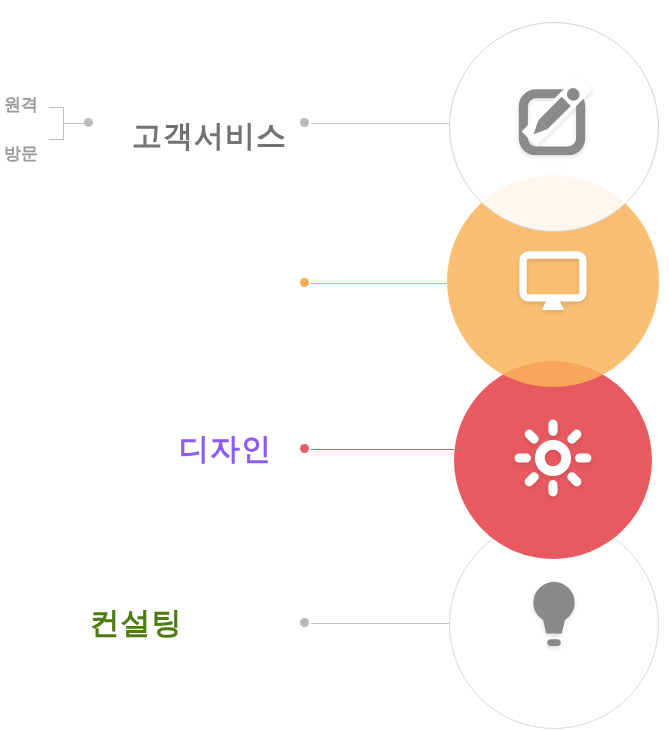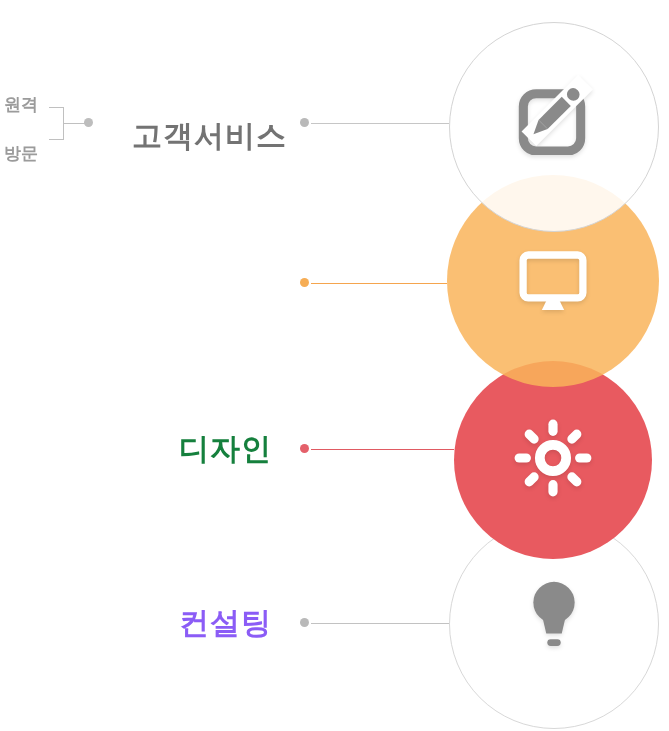--- a/index.html
+++ b/index.html
@@ -19,22 +19,22 @@
       background:#ffffff;border:1px solid #d8d8d8;}
   .c1 svg{transform:translateY(-10px);filter:drop-shadow(0 2px 2px rgba(0,0,0,0.12));}
   .c2 svg{transform:translateY(2px);filter:drop-shadow(0 2px 2px rgba(0,0,0,0.12));}
   .c3 svg{filter:drop-shadow(0 2px 2px rgba(0,0,0,0.12));}
   .c4 svg{transform:translateY(-4px);filter:drop-shadow(0 2px 2px rgba(0,0,0,0.12));}
   
   .row-label{position:absolute;left:0;width:272px;text-align:right;
     font-size:30px;font-weight:bold;letter-spacing:1px;line-height:40px;height:40px;}
   .lbl1{top:116px;color:#737373;padding-left:15px;}
   .lbl2{top:263px;color:#f79d2c;}
-  .lbl3{top:429px;color:#15803d;}
-  .lbl4{top:603px;color:#8b5cf6;}
+  .lbl3{top:429px;color:#8b5cf6;}
+  .lbl4{top:603px;color:#4d7c0f;text-align:center;}
   
   .dot{position:absolute;width:9px;height:9px;border-radius:50%;}
   .dot1{left:300px;top:118px;background:#b9b9b9;}
   .dot2{left:300px;top:278px;background:#f6ad55;}
   .dot3{left:300px;top:444px;background:#e4606a;}
   .dot4{left:300px;top:618px;background:#b9b9b9;}
   .hline{position:absolute;height:1px;}
   .line1{left:311px;top:123px;width:138px;background:#c6c6c6;}
   .line2{left:311px;top:283px;width:136px;background:#f5a54e;}
   .line3{left:311px;top:449px;width:143px;background:#e05a62;}

